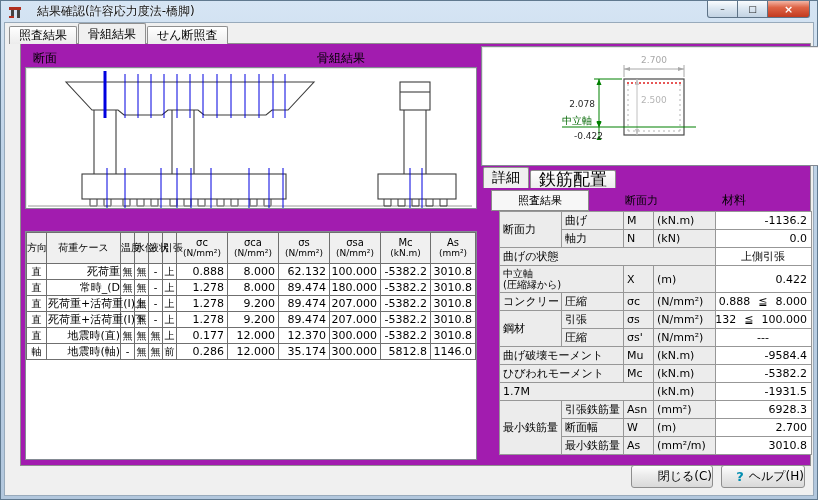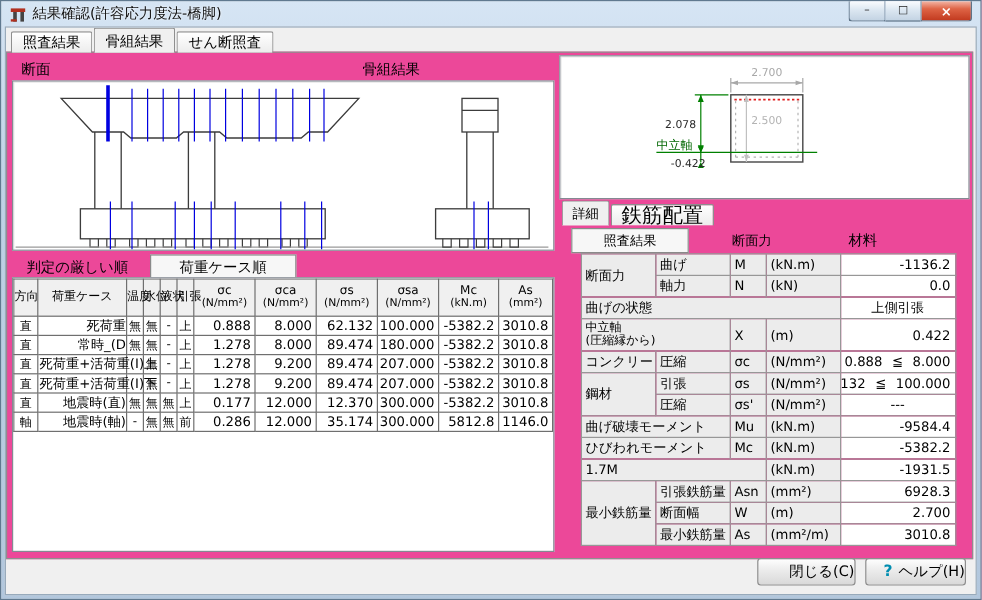--- a/index.html
+++ b/index.html
@@ -2,39 +2,39 @@
 <html><head>
 <meta charset="utf-8">
 <style>
   html,body{margin:0;padding:0}
   body{width:818px;height:500px;overflow:hidden;position:relative;
        font-family:"DejaVu Sans","Liberation Sans",sans-serif;font-size:12px;color:#000;background:#fff}
   .window{position:absolute;inset:0;background:linear-gradient(180deg,#d6e5f4,#bfd3e7 30%,#b2c7dd);
           border:1px solid #60798f;box-sizing:border-box}
   
   .titlebar{position:absolute;top:0;left:0;right:0;height:21px;display:flex;align-items:center;
-            padding-left:7px;gap:5px}
+            padding-left:7px;gap:15px}
   .title-text{font-size:12px;color:#0e0e0e;text-shadow:0 0 2px #fff}
   .win-controls{position:absolute;top:0;right:7px;display:flex}
   .wbtn{width:29px;height:16px;border:1px solid #5e7387;border-top:none;display:flex;align-items:center;
         justify-content:center;font-size:9px;line-height:9px;color:#222;
         background:linear-gradient(#fafcfe,#dce7f1 45%,#c3d3e3)}
   .wbtn.min{border-radius:0 0 0 3px}
   .wbtn.max{border-left:none;border-right:none}
   .wbtn.close{width:41px;background:linear-gradient(#f3b6a6,#de6446 40%,#c23a1f);color:#fff;
               border-radius:0 0 3px 0;font-weight:bold;font-size:11px}
   
   .dialog{position:absolute;left:3px;right:3px;top:21px;bottom:3px;background:#f0f0f0;
           border:1px solid #98aabb;box-sizing:border-box}
   .tabstrip{position:absolute;top:1px;left:4px;height:20px;display:flex;align-items:flex-end;z-index:5}
   .tab{height:17px;padding:0 9px;display:flex;align-items:center;font-size:12px;
        background:linear-gradient(#ffffff,#ececec);border:1px solid #8f8f8f;border-bottom:none;
        border-radius:2px 2px 0 0;margin-right:1px}
   .tab.active{height:20px;background:#f0f0f0;z-index:6}
-  .tabpage{position:absolute;top:20px;left:0;right:2px;height:421px;background:#ec4899;
+  .tabpage{position:absolute;top:20px;left:15px;right:2px;height:421px;background:#a21caf;
            border:1px solid #8f8f8f;box-sizing:content-box}
   .inline-lbl{position:absolute;font-size:12px;white-space:nowrap}
   
   .dropdown{position:absolute;left:94px;top:3px;width:118px;height:18px;background:#fff;
             border:1px solid #7f93a6;display:flex;align-items:stretch;box-sizing:border-box}
   .dropdown .val{flex:1;padding:2px 0 0 3px;font-size:11px;white-space:nowrap;overflow:hidden}
   .dd-btn{width:16px;background:linear-gradient(#f5f8fb,#d9e2ec);border-left:1px solid #9aa9b9;
           display:flex;align-items:center;justify-content:center;font-size:7px;color:#333}
   
   .panel-sunken{position:absolute;background:#fff;border:1px solid #848a93;
@@ -158,24 +158,20 @@
           <rect x="352" y="106" width="78" height="25" fill="none" stroke="#3c3c3c" stroke-width="1.1"></rect>
           <path d="M358,131 l0,7 l7,0 l0,-7 M372,131 l0,7 l7,0 l0,-7 M386,131 l0,7 l7,0 l0,-7
                    M400,131 l0,7 l7,0 l0,-7 M414,131 l0,7 l7,0 l0,-7" fill="none" stroke="#3c3c3c" stroke-width="1"></path>
           <g stroke="#0000e0" stroke-width="1">
             <line x1="384" y1="100" x2="384" y2="140"></line>
               <line x1="396" y1="100" x2="396" y2="140"></line>
           </g>
         </svg>
       </div>
 
-      <div style="position:absolute;left:8px;top:168px;display:flex;align-items:center">
-        <div class="flat-tab">判定の厳しい順</div>
-        <div class="flat-tab boxed-tab" style="margin-left:10px;width:104px">荷重ケース順</div>
-      </div>
 
       <div class="load-table-wrap">
         <table class="ltable">
           <colgroup>
             <col style="width:20px">
               <col style="width:74px">
               <col style="width:14px">
               <col style="width:14px">
             <col style="width:14px">
               <col style="width:14px">
@@ -335,21 +331,21 @@
           <line x1="80" y1="80" x2="214" y2="80" stroke="#008000" stroke-width="1.2"></line>
           <text x="80" y="77" font-size="10" fill="#006600">中立軸</text>
 
           <line x1="117" y1="80" x2="117" y2="88" stroke="#008000" stroke-width="1"></line>
           <path d="M117,80 l-2.5,-5 l5,0 Z M117,88 l-2.5,5 l5,0 Z" fill="#008000"></path>
           <text x="121" y="92" font-size="9" fill="#2a2a2a" text-anchor="end">-0.422</text>
         </svg>
       </div>
 
       <div style="position:absolute;left:462px;top:124px;display:flex;align-items:flex-end;height:20px">
-        <div class="tab active" style="font-size:11px;padding:0 8px">詳細</div>
+        <div class="tab active" style="font-size:14px;padding:0 8px">詳細</div>
         <div class="tab" style="font-size:17px;padding:0 8px">鉄筋配置</div>
       </div>
 
       <div style="position:absolute;left:470px;top:146px;display:flex;align-items:center">
         <div class="flat-tab boxed-tab" style="font-size:11px;width:80px">照査結果</div>
         <div class="flat-tab" style="font-size:11px;margin-left:28px">断面力</div>
         <div class="flat-tab" style="font-size:12px;margin-left:48px">材料</div>
       </div>
 
       <table class="dtable">

